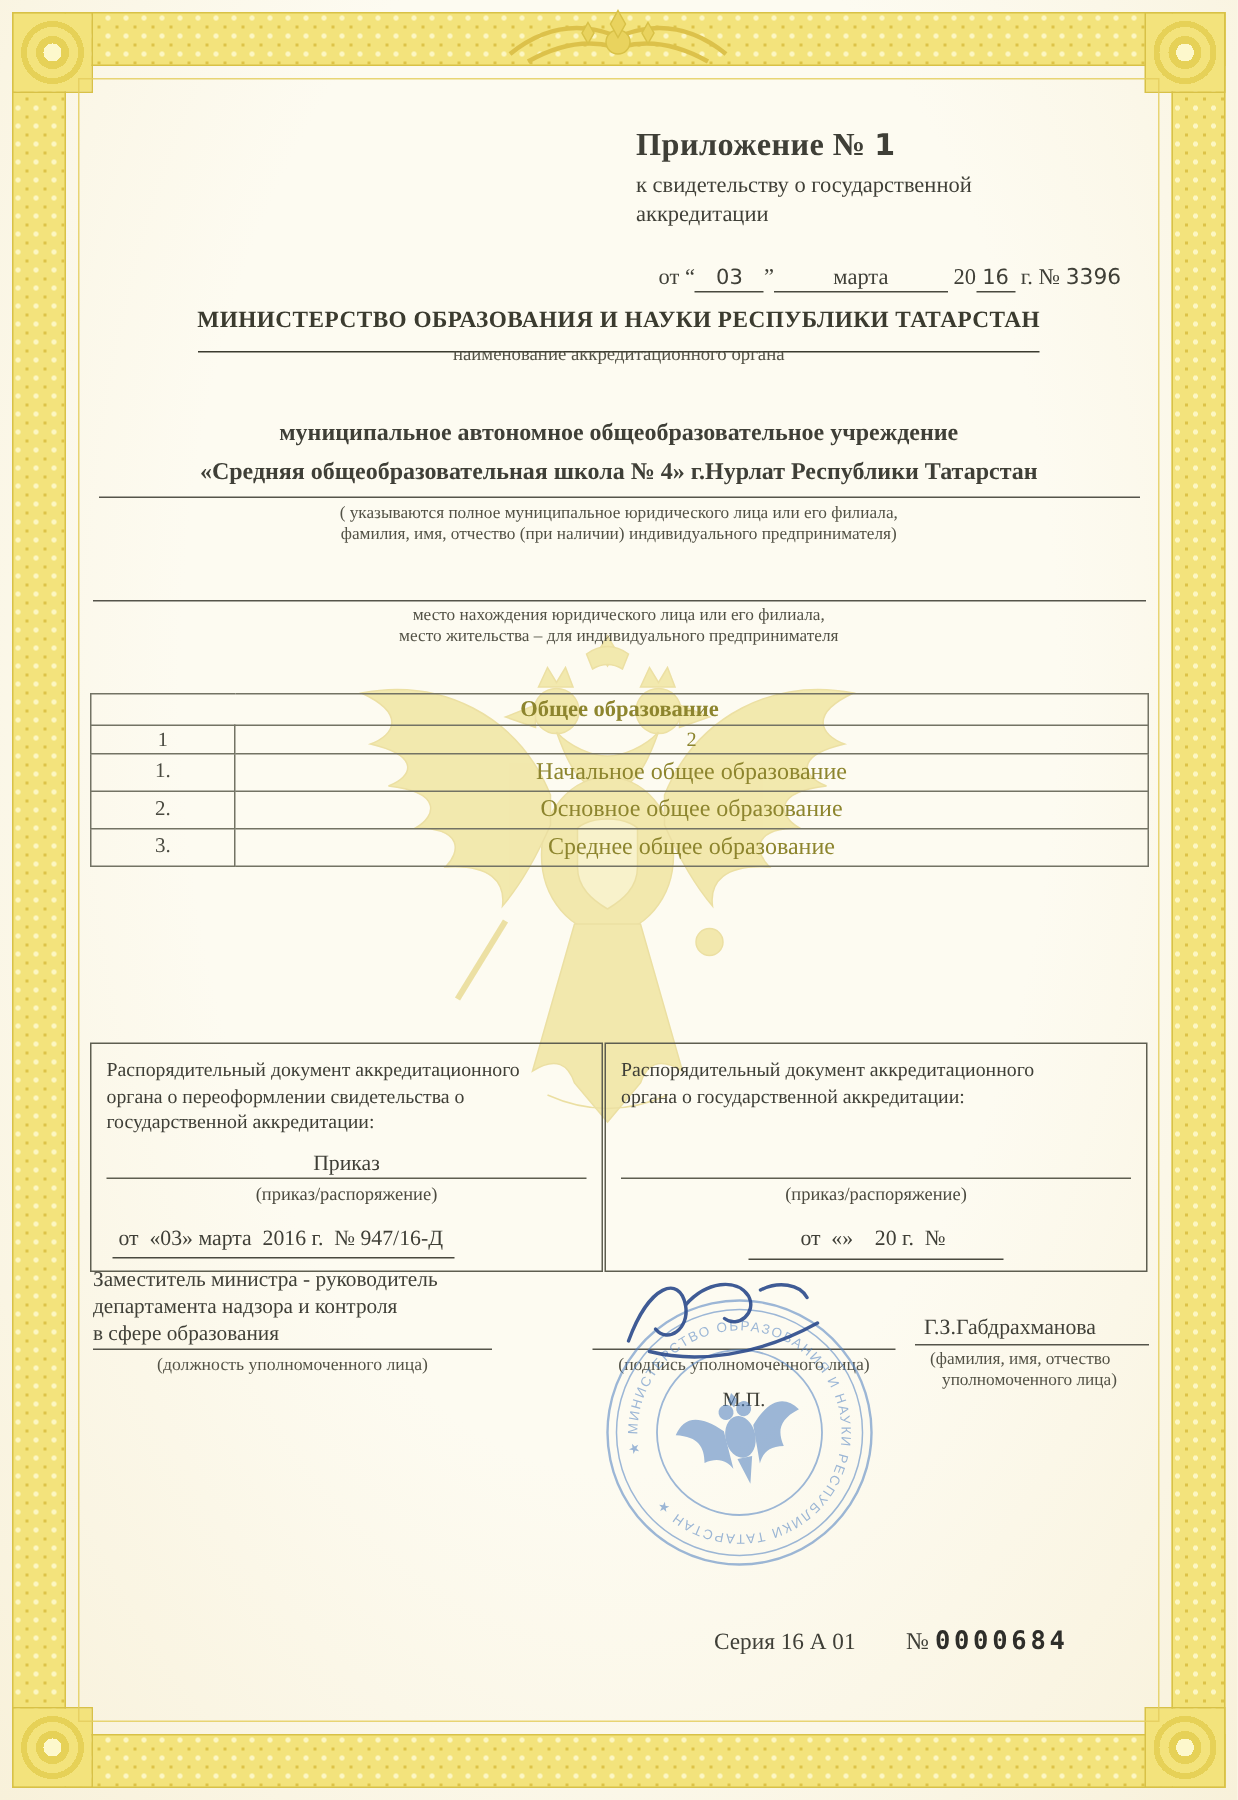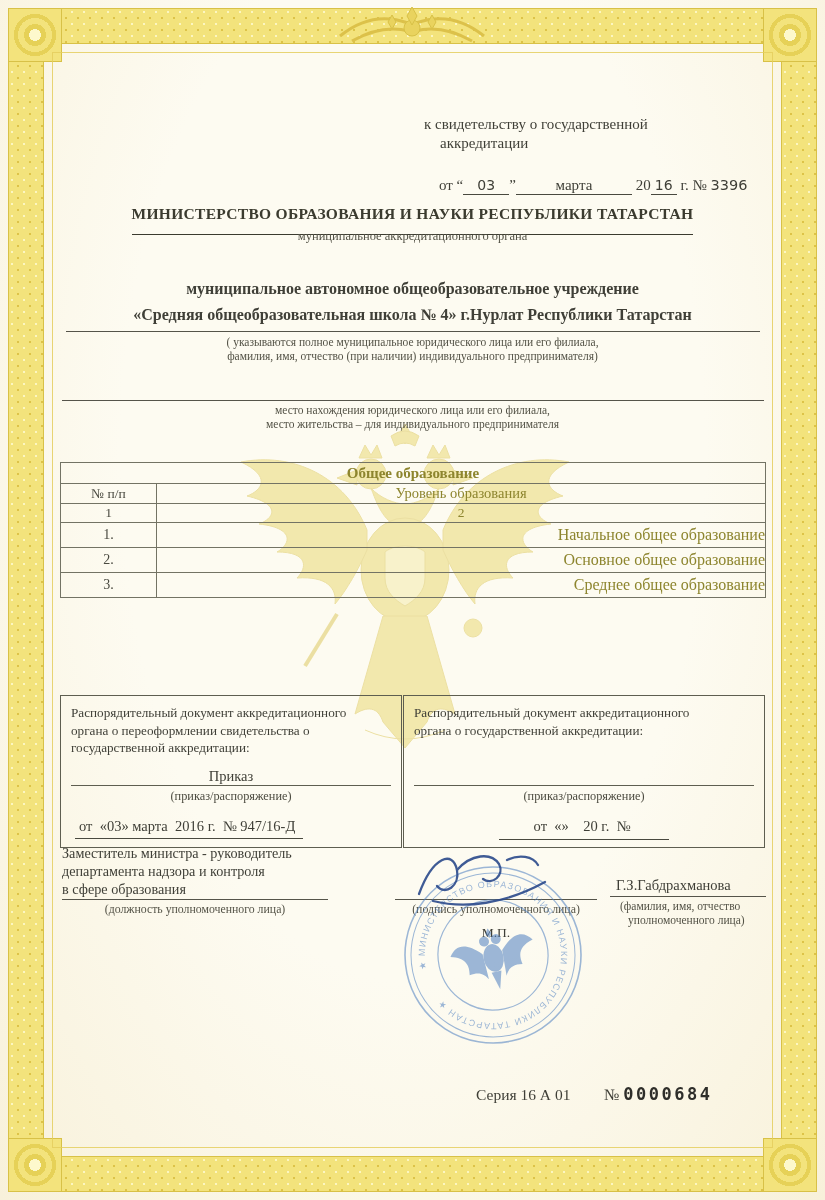--- a/index.html
+++ b/index.html
@@ -60,21 +60,21 @@
   
   .edu-table { position:absolute; left:60px; top:462px; width:706px; border-collapse:collapse; z-index:2; }
   .edu-table td { border:1px solid #737364; text-align:center; padding:1px 0; }
   .olive { color:#8d852e; }
   .t-title td { font-weight:bold; font-size:15px; height:21px; }
   .t-head td { font-size:13.5px; height:20px; color:#4a4a40; }
   .t-head td.olive { color:#8d852e; font-size:14.5px; }
   .t-index td { font-size:13.5px; height:19px; color:#4a4a40; }
   .t-index td.olive { color:#8d852e; }
   .t-row td { height:25px; font-size:14px; color:#4a4a40; }
-  .t-row td.olive { font-size:16px; color:#8d852e;text-align:right; }
+  .t-row td.olive { font-size:16px; color:#8d852e; }
 
   
   .doc-box {
     position:absolute; top:648px; height:153px; border:1px solid #5e5e50;
     font-size:13.2px; line-height:1.33; padding:8px 10px; z-index:2;margin-top:47px;
   }
   .ruled-center { text-align:center; border-bottom:1px solid #5e5e50; padding-bottom:1px; font-size:14.5px; height:19px; }
   .box-caption { text-align:center; font-size:12.3px; color:#4c4b40; margin-top:2px;font-family:Liberation Serif, serif; }
   .blankline { display:inline-block; border-bottom:1px solid #49493f; font-size:14.5px; padding:0 8px 2px 4px; }
 
@@ -130,54 +130,54 @@
       <path d="M162 112 C140 58 88 34 36 44 C66 58 58 72 42 78 C76 86 70 100 54 106 C90 110 86 126 72 134 C104 134 102 150 92 160 C122 158 132 170 130 186 C142 172 154 150 162 132 Z"></path>
       <path d="M238 112 C260 58 312 34 364 44 C334 58 342 72 358 78 C324 86 330 100 346 106 C310 110 314 126 328 134 C296 134 298 150 308 160 C278 158 268 170 270 186 C258 172 246 150 238 132 Z"></path>
       <path d="M178 198 L150 296 C166 286 174 292 178 304 L200 330 L222 304 C226 292 234 286 250 296 L222 198 Z"></path>
       <path d="M160 312 q40 18 80 0" fill="none"></path>
       <circle cx="268" cy="210" r="9"></circle>
       <path d="M132 196 L100 248" fill="none" stroke-width="4"></path>
       <path d="M200 128 c14 0 20 6 20 6 l0 26 c0 14 -10 22 -20 28 c-10 -6 -20 -14 -20 -28 l0 -26 c0 0 6 -6 20 -6 z" fill="#f3eaa2"></path>
     </g>
   </svg>
 
+  <div class="abs appendix-title" style="left:424px; top:84px;">
+    <span>Приложение №</span>
+    <span class="fill" style="font-size:20px;">1</span>
+  </div>
   <div class="abs sub" style="left:424px; top:116px;">к свидетельству о государственной</div>
-  <div class="abs sub" style="left:440px; top:135px;">аккредитации</div>
+  <div class="abs sub" style="left:424px; top:135px;">аккредитации</div>
 
   <div class="abs sub pre" style="left:424px; top:160px;">
     <span>от “</span><span class="blank" style="min-width:46px;"><span class="fill" style="font-size:14px;">03</span></span><span>”</span><span class="blank" style="min-width:116px;"><span>марта</span></span> <span>20</span><span class="blank" style="min-width:26px;"><span class="fill" style="font-size:14px;">16</span></span><span> г. №</span> <span class="fill" style="font-size:14.5px;">3396</span>
   </div>
 
   <div class="abs center" style="top:205px;">
     <span class="ministry-name">МИНИСТЕРСТВО ОБРАЗОВАНИЯ И НАУКИ РЕСПУБЛИКИ ТАТАРСТАН</span>
   </div>
-  <div class="abs center small-cap" style="top:229px; font-size:12.5px;">муниципальное аккредитационного органа</div>
+  <div class="abs center small-cap" style="top:229px; font-size:12.5px;">наименование аккредитационного органа</div>
 
   <div class="abs center" style="top:280px; font-size:16px; font-weight:bold;">муниципальное автономное  общеобразовательное учреждение</div>
   <div class="abs center" style="top:306px; font-size:16px; font-weight:bold;">«Средняя общеобразовательная школа № 4» г.Нурлат Республики Татарстан</div>
   <div class="rule" style="left:66px; width:694px; top:331px;"></div>
   <div class="abs center small-cap" style="top:336px;">( указываются полное муниципальное юридического лица или его филиала,</div>
   <div class="abs center small-cap" style="top:350px;">фамилия, имя, отчество (при наличии) индивидуального предпринимателя)</div>
 
   <div class="rule" style="left:62px; width:702px; top:400px;"></div>
   <div class="abs center small-cap" style="top:404px;">место нахождения юридического лица или его филиала,</div>
   <div class="abs center small-cap" style="top:418px;">место жительства – для индивидуального предпринимателя</div>
 
   <table class="edu-table">
     <colgroup>
         <col style="width:96px">
         <col>
       </colgroup>
     <tbody>
         <tr class="t-title">
       <td colspan="2" class="olive">Общее образование</td>
-    </tr>
-    <tr class="t-head">
-      <td>№ п/п</td>
-      <td class="olive">Уровень образования</td>
     </tr>
     <tr class="t-index">
       <td>1</td>
       <td class="olive">2</td>
     </tr>
     <tr class="t-row">
       <td>1.</td>
       <td class="olive">Начальное общее образование</td>
     </tr>
     <tr class="t-row">

